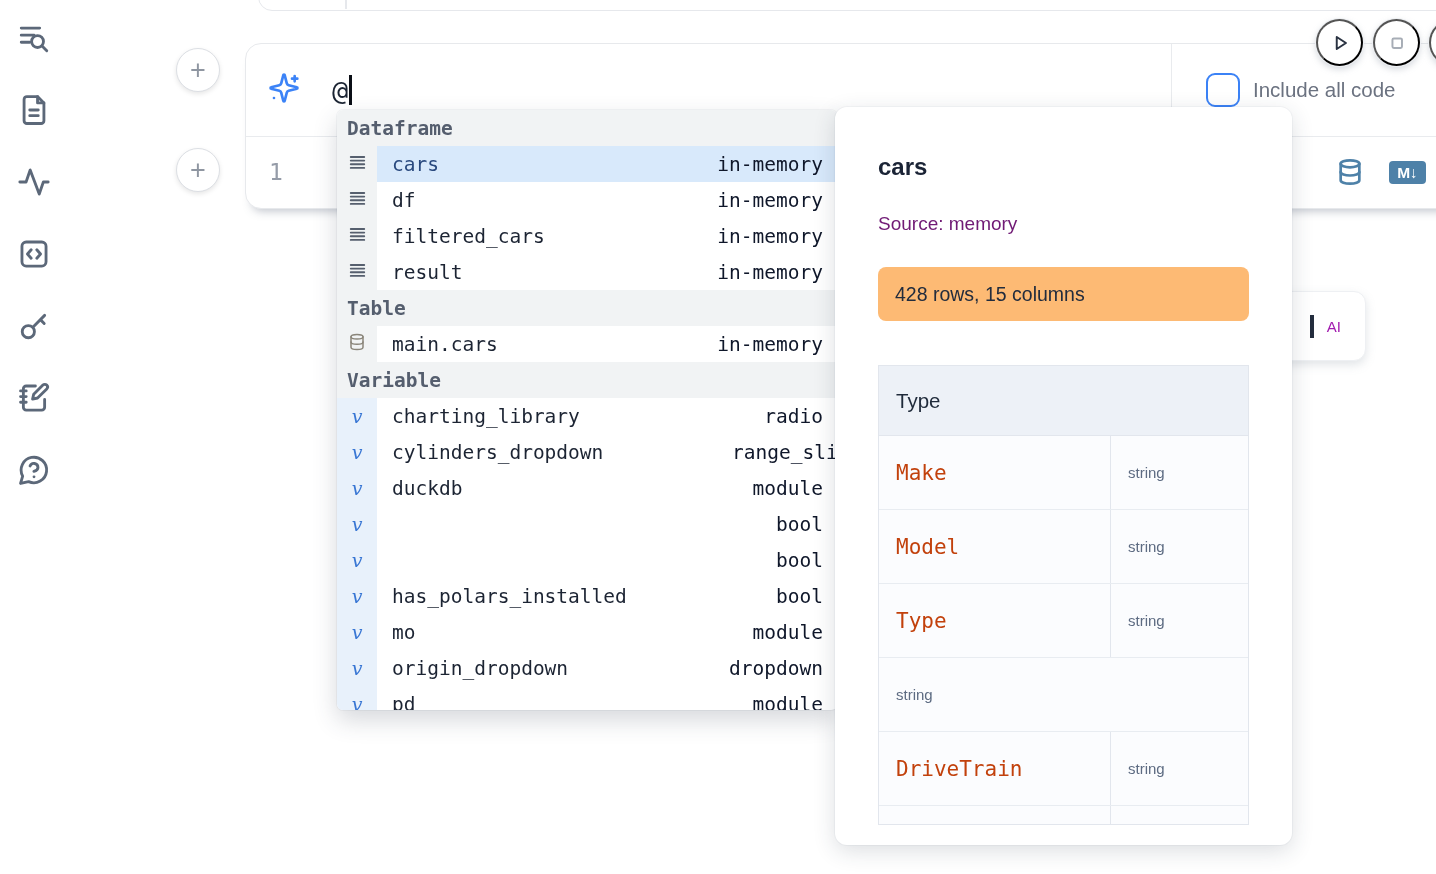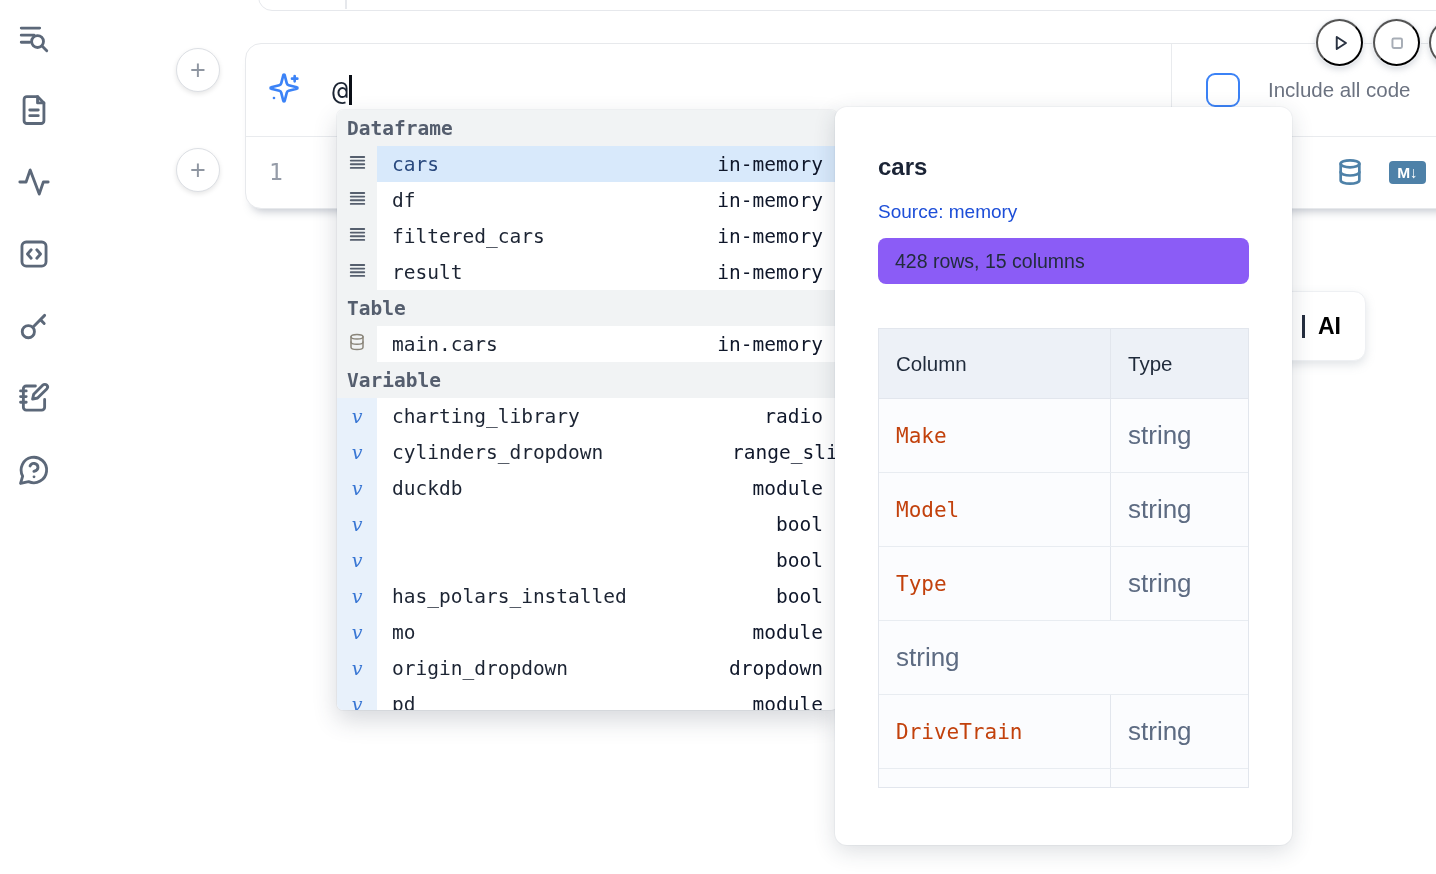--- a/index.html
+++ b/index.html
@@ -28,21 +28,21 @@
   .cell-card{position:absolute;left:245px;top:43px;right:-40px;height:164px;background:#fff;
              border:1.5px solid #e7e9ec;border-radius:16px;z-index:10;
              box-shadow:0 9px 10px -7px rgba(113,123,140,.45);}
   .prompt-row{position:relative;height:92px;border-bottom:1.5px solid #e9ebee;}
   .sparkles{position:absolute;left:22px;top:28px;width:32px;height:32px;}
   .sparkles svg{width:32px;height:32px;stroke:#3c83f7;stroke-width:2;fill:none;stroke-linecap:round;stroke-linejoin:round;}
   .prompt-text{position:absolute;left:86px;top:0;height:92px;display:flex;align-items:center;
                font-size:27px;color:#1b2433;}
   .caret{display:inline-block;width:2.5px;height:30px;background:#0b0f16;margin-left:1px;}
   .include-box{position:absolute;left:925px;top:0;bottom:0;border-left:1.5px solid #e9ebee;
-               display:flex;align-items:center;padding-left:34px;gap:28px;}
+               display:flex;align-items:center;padding-left:34px;gap:13px;}
   .checkbox{width:30px;height:30px;border:2px solid #3b82f6;border-radius:9px;background:#fff;cursor:pointer;flex:0 0 auto;}
   .include-label{font-size:20.5px;color:#6b7280;white-space:nowrap;}
   .code-row{position:relative;height:70px;display:flex;align-items:center;}
   .line-number{position:absolute;left:23px;font-size:23px;color:#959ca8;}
   .db-btn{position:absolute;left:1090px;top:21px;width:28px;height:28px;cursor:pointer;}
   .db-btn svg{width:28px;height:28px;stroke:#4e81a8;stroke-width:2.3;fill:none;stroke-linecap:round;}
   .md-btn{position:absolute;left:1143px;top:24px;width:37px;height:23px;background:#4e81a8;border-radius:4px;
           color:#fff;font-weight:bold;font-size:15.5px;display:flex;align-items:center;justify-content:center;
           cursor:pointer;letter-spacing:0;}
 
@@ -53,21 +53,21 @@
   .run-btn{left:1316px;}
   .stop-btn{left:1373px;}
   .extra-btn{left:1429px;}
   .circle-btn svg{width:26px;height:26px;fill:none;stroke-linejoin:round;stroke-linecap:round;}
 
   
   .ai-card{position:absolute;left:1140px;top:291px;width:226px;height:70px;background:#fff;border:1px solid #eef0f3;
            border-radius:12px;box-shadow:0 4px 10px rgba(140,150,165,.25);z-index:35;display:flex;align-items:center;
            justify-content:flex-end;padding-right:24px;gap:13px;box-sizing:border-box;cursor:pointer;}
   .ai-bar{width:3.5px;height:23px;background:#242d3e;}
-  .ai-label{font-size:23px;font-weight:bold;color:#000000;}
+  .ai-label{font-size:15px;font-weight:normal;color:#a21caf;}
 
   
   .dropdown{position:absolute;left:337px;top:110px;width:500px;height:600px;background:#fff;border-radius:6px;
             box-shadow:0 10px 24px rgba(50,60,80,.20),0 0 0 1px rgba(60,70,90,.05);z-index:30;overflow:hidden;}
   .ac-header{height:36px;background:#f1f3f4;display:flex;align-items:center;padding-left:10px;
              font-family:"DejaVu Sans Mono",monospace;font-size:19.5px;color:#555e6e;box-sizing:border-box;font-weight:bold;}
   .ac-row{height:36px;display:flex;align-items:stretch;cursor:pointer;}
   .ac-gutter{width:40px;flex:0 0 40px;display:flex;align-items:center;justify-content:center;}
   .g-gray{background:#f1f3f4;}
   .g-blue{background:#e8f1fb;}
@@ -80,33 +80,33 @@
   .ac-type.overflow{padding-right:0;margin-right:-36px;}
   .rows-icon svg{width:19px;height:19px;stroke:#565f6e;stroke-width:2.4;fill:none;stroke-linecap:round;}
   .tbl-icon svg{width:18px;height:18px;stroke:#8a857a;stroke-width:2;fill:none;stroke-linecap:round;}
   .var-icon{font-family:"DejaVu Serif",serif;font-style:italic;font-size:19px;color:#3977d4;}
 
   
   .panel{position:absolute;left:835px;top:107px;width:457px;height:738px;background:#fff;border-radius:12px;
          box-shadow:0 6px 22px rgba(40,50,70,.16),0 0 0 1px rgba(60,70,90,.04);z-index:40;box-sizing:border-box;
          padding:0 43px;}
   .panel-title{margin-top:46px;font-size:24px;font-weight:bold;color:#1a2335;}
-  .panel-source{margin-top:20px;font-size:19px;color:#1d4ed8;}
-  .panel-badge{margin-top:15px;height:46px;background:#8b5cf6;border-radius:8px;display:flex;align-items:center;
+  .panel-source{margin-top:32px;font-size:19px;color:#701a75;}
+  .panel-badge{margin-top:32px;height:54px;background:#fdba74;border-radius:8px;display:flex;align-items:center;
                padding:0 17px;font-size:19.5px;color:#222c3d;}
   .schema-table{margin-top:44px;height:460px;border:1px solid #e2e6ed;overflow:hidden;box-sizing:border-box;background:#fff;}
   .st-row{display:flex;box-sizing:border-box;}
   .st-head{height:70px;background:#edf1f7;border-bottom:1px solid #e2e6ed;}
   .st-body{height:74px;background:#fbfcfe;border-bottom:1px solid #e8ecf1;}
   .st-c1{width:232px;flex:0 0 232px;border-right:1px solid #e2e6ed;display:flex;align-items:center;
          padding-left:17px;box-sizing:border-box;}
   .st-c2{flex:1;display:flex;align-items:center;padding-left:17px;box-sizing:border-box;}
   .st-head .st-c1,.st-head .st-c2{font-size:20.5px;color:#1f2a3a;}
   .col-name{font-family:"DejaVu Sans Mono",monospace;font-size:21px;color:#c2410c;}
-  .col-type{font-size:26px;color:#5d6b82;}
+  .col-type{font-size:15px;color:#5d6b82;}
 </style>
 </head>
 <body>
 
 <div class="stage">
 
   <div class="sidebar" id="sidebar">
       <div class="sb-icon">
         <svg viewBox="0 0 24 24">
           <path d="M3 5h13M3 10h9M3 15h6"></path>
@@ -361,21 +361,20 @@
         </div>
       </div>
     </div>
 
   <div class="panel">
     <div class="panel-title">cars</div>
     <div class="panel-source">Source: memory</div>
     <div class="panel-badge">428 rows, 15 columns</div>
     <div class="schema-table" id="schema-table">
         <div class="st-row st-head">
-          <div class="st-c1">Column</div>
           <div class="st-c2">Type</div>
         </div>
         <div class="st-row st-body">
           <div class="st-c1">
             <span class="col-name">Make</span>
           </div>
           <div class="st-c2">
             <span class="col-type">string</span>
           </div>
         </div>

